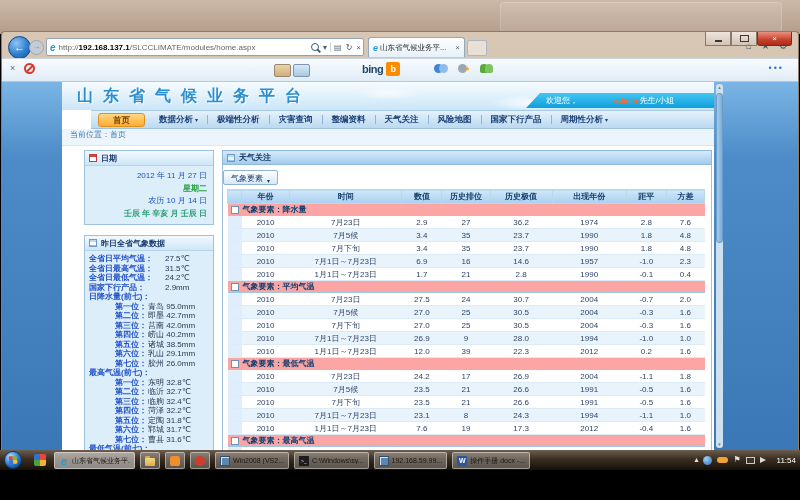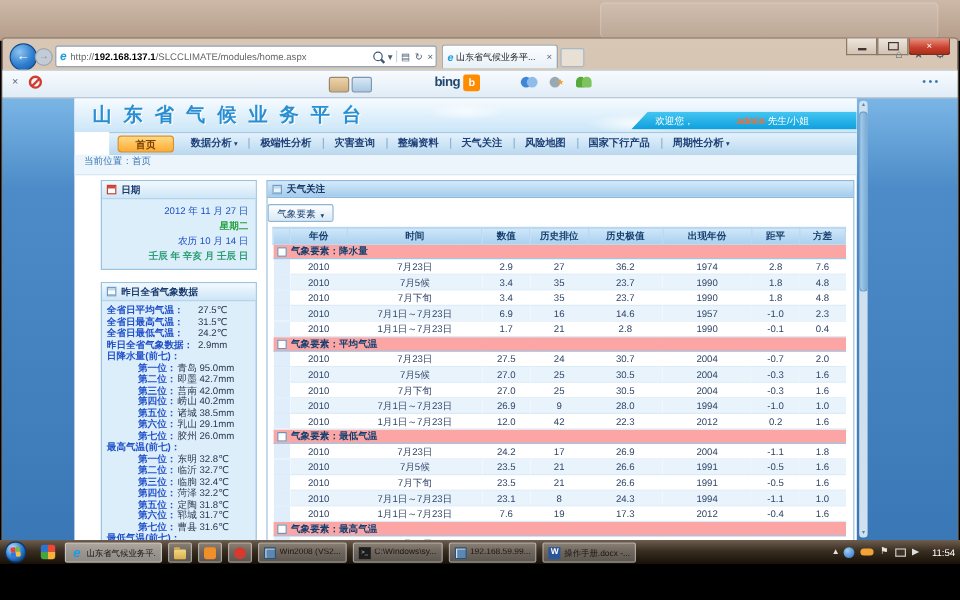--- a/index.html
+++ b/index.html
@@ -307,21 +307,21 @@
                   </div>
                   <div class="wl">
                     <span class="wlab">全省日最高气温：</span>
                     <span class="wval">31.5℃</span>
                   </div>
                   <div class="wl">
                     <span class="wlab">全省日最低气温：</span>
                     <span class="wval">24.2℃</span>
                   </div>
                   <div class="wl">
-                    <span class="wlab">昨日全省气象数据：</span>
+                    <span class="wlab">国家下行产品：</span>
                     <span class="wval">2.9mm</span>
                   </div>
                   <div class="sect">日降水量(前七)：</div>
                   <div class="rk">
                     <span class="rklab">第一位：</span>
                     <span class="wval">青岛 95.0mm</span>
                   </div>
                   <div class="rk">
                     <span class="rklab">第二位：</span>
                     <span class="wval">即墨 42.7mm</span>
@@ -518,21 +518,21 @@
                       <td>28.0</td>
                       <td>1994</td>
                       <td>-1.0</td>
                       <td>1.0</td>
                     </tr>
                     <tr class="drow">
                       <td class="lead"></td>
                       <td>2010</td>
                       <td>1月1日～7月23日</td>
                       <td>12.0</td>
-                      <td>42</td>
+                      <td>39</td>
                       <td>22.3</td>
                       <td>2012</td>
                       <td>0.2</td>
                       <td>1.6</td>
                     </tr>
                     <tr class="grp">
                       <td colspan="9"><span class="cb"></span><span class="glab">气象要素：最低气温</span></td>
                     </tr>
                     <tr class="drow">
                       <td class="lead"></td>

